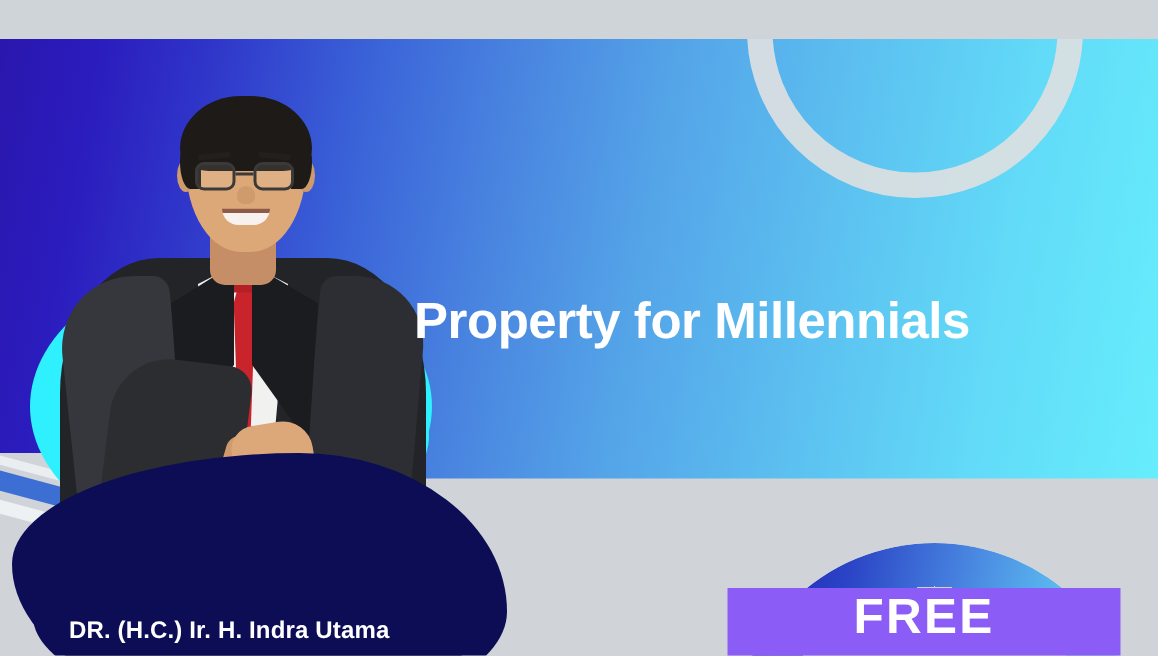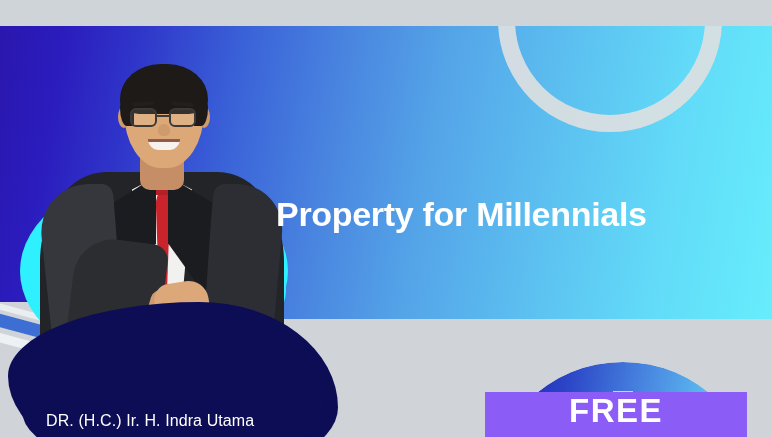--- a/index.html
+++ b/index.html
@@ -251,21 +251,21 @@
     position:absolute;
     left:276px; top:170px;
     width:480px;
     font-size:34px; font-weight:bold; color:#ffffff;
     letter-spacing:-.3px; line-height:1.1;
     white-space:nowrap;
   }
   .speaker-name {
     position:absolute;
     left:46px; top:386px;
-    font-size:16px; font-weight:normal; color:#ffffff;
+    font-size:16px; font-weight:bold; color:#ffffff;
     letter-spacing:.1px; white-space:nowrap;
   }
 
   
   .free-badge {
     position:absolute;
     left:485px; top:366px;
     width:262px; height:79px;
     background:#8b5cf6;
     display:flex; align-items:flex-start; justify-content:center;

